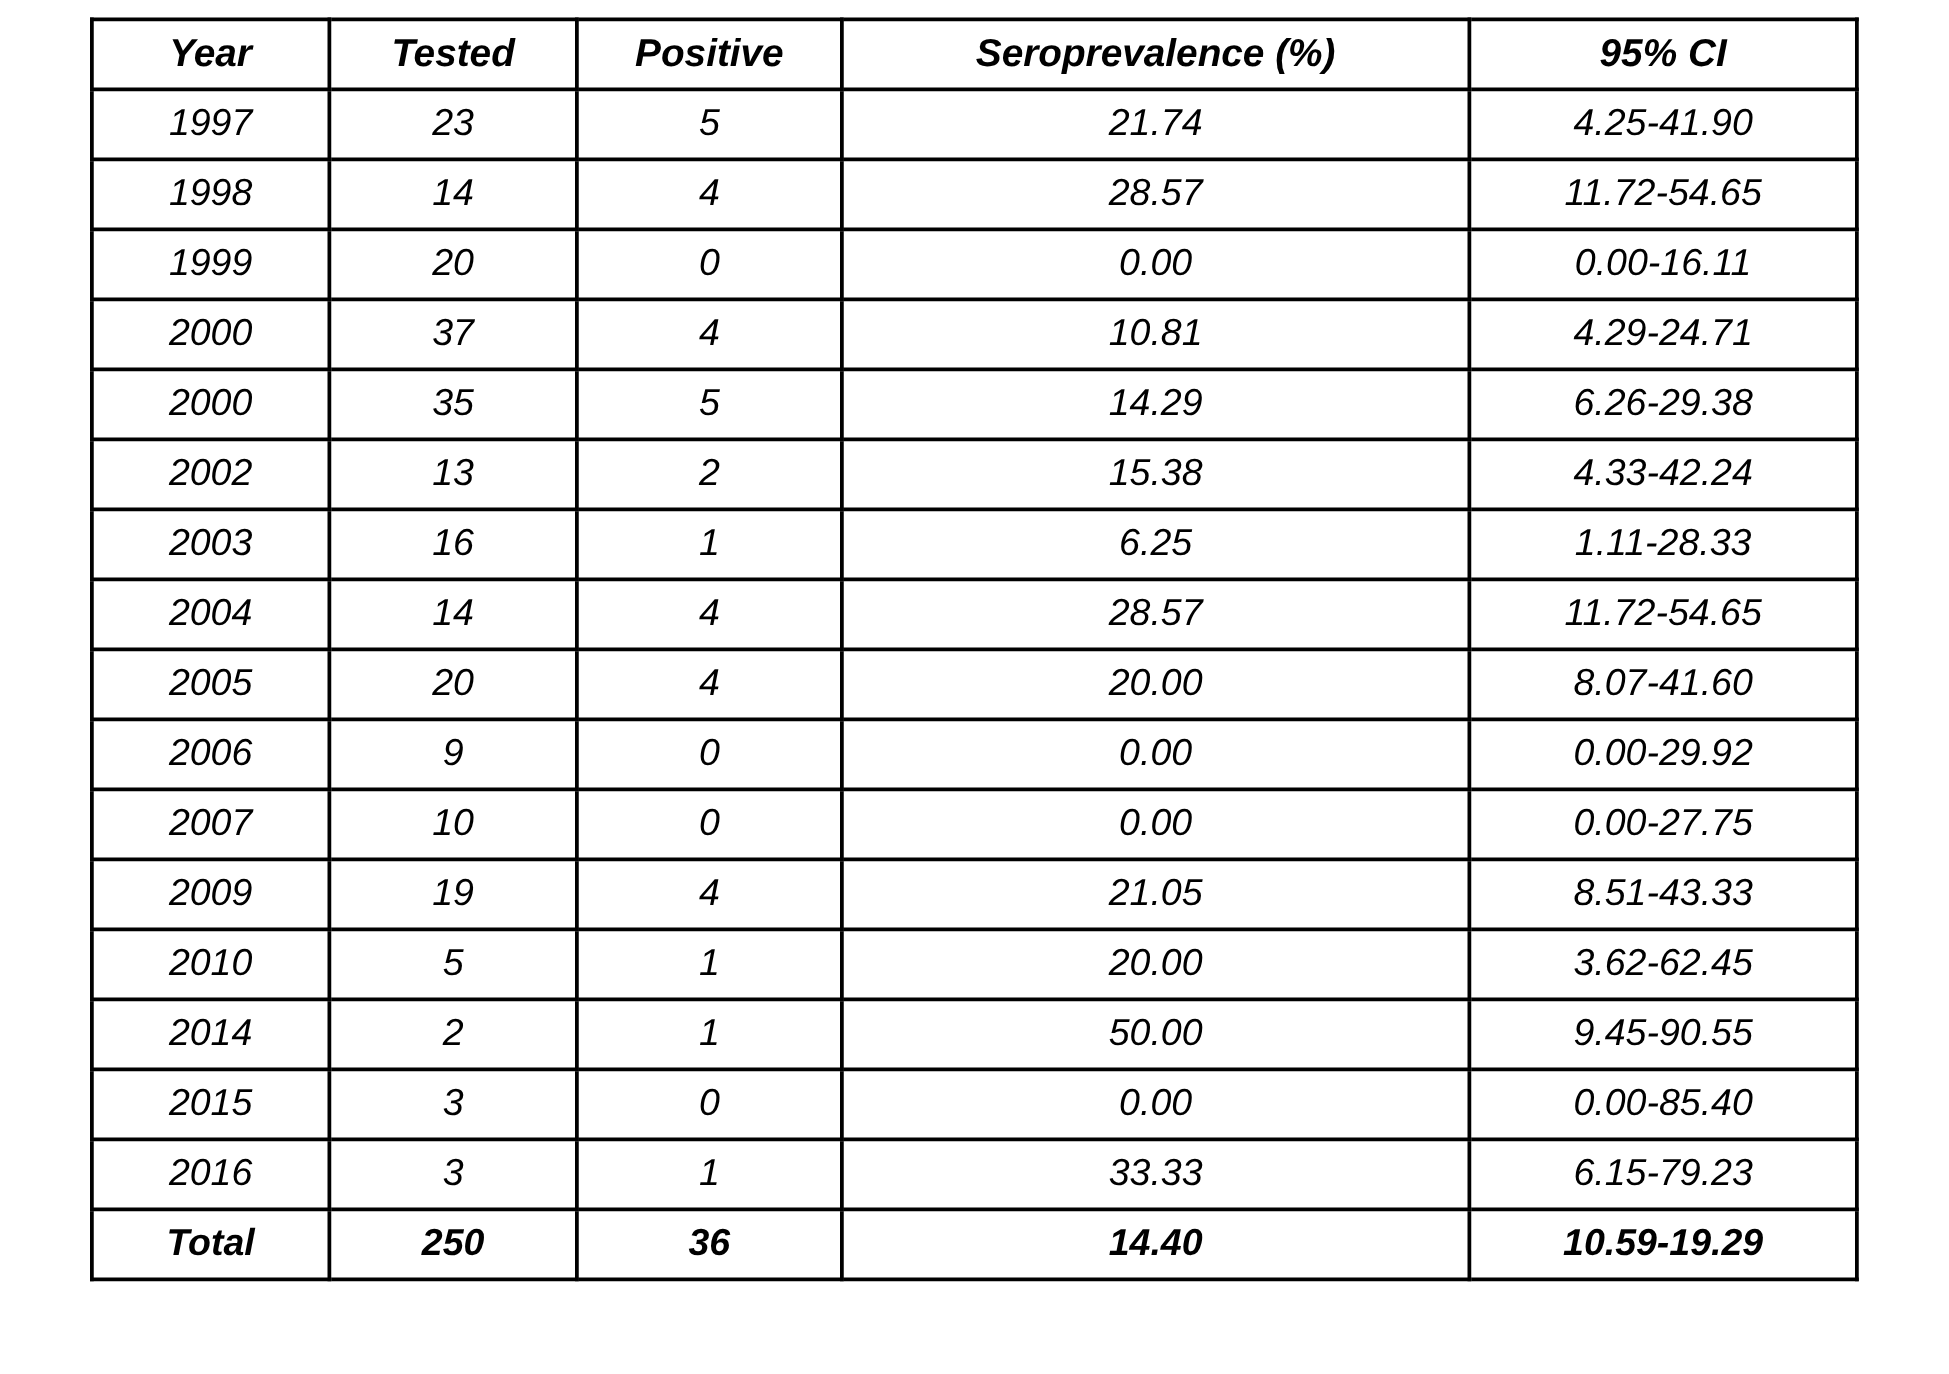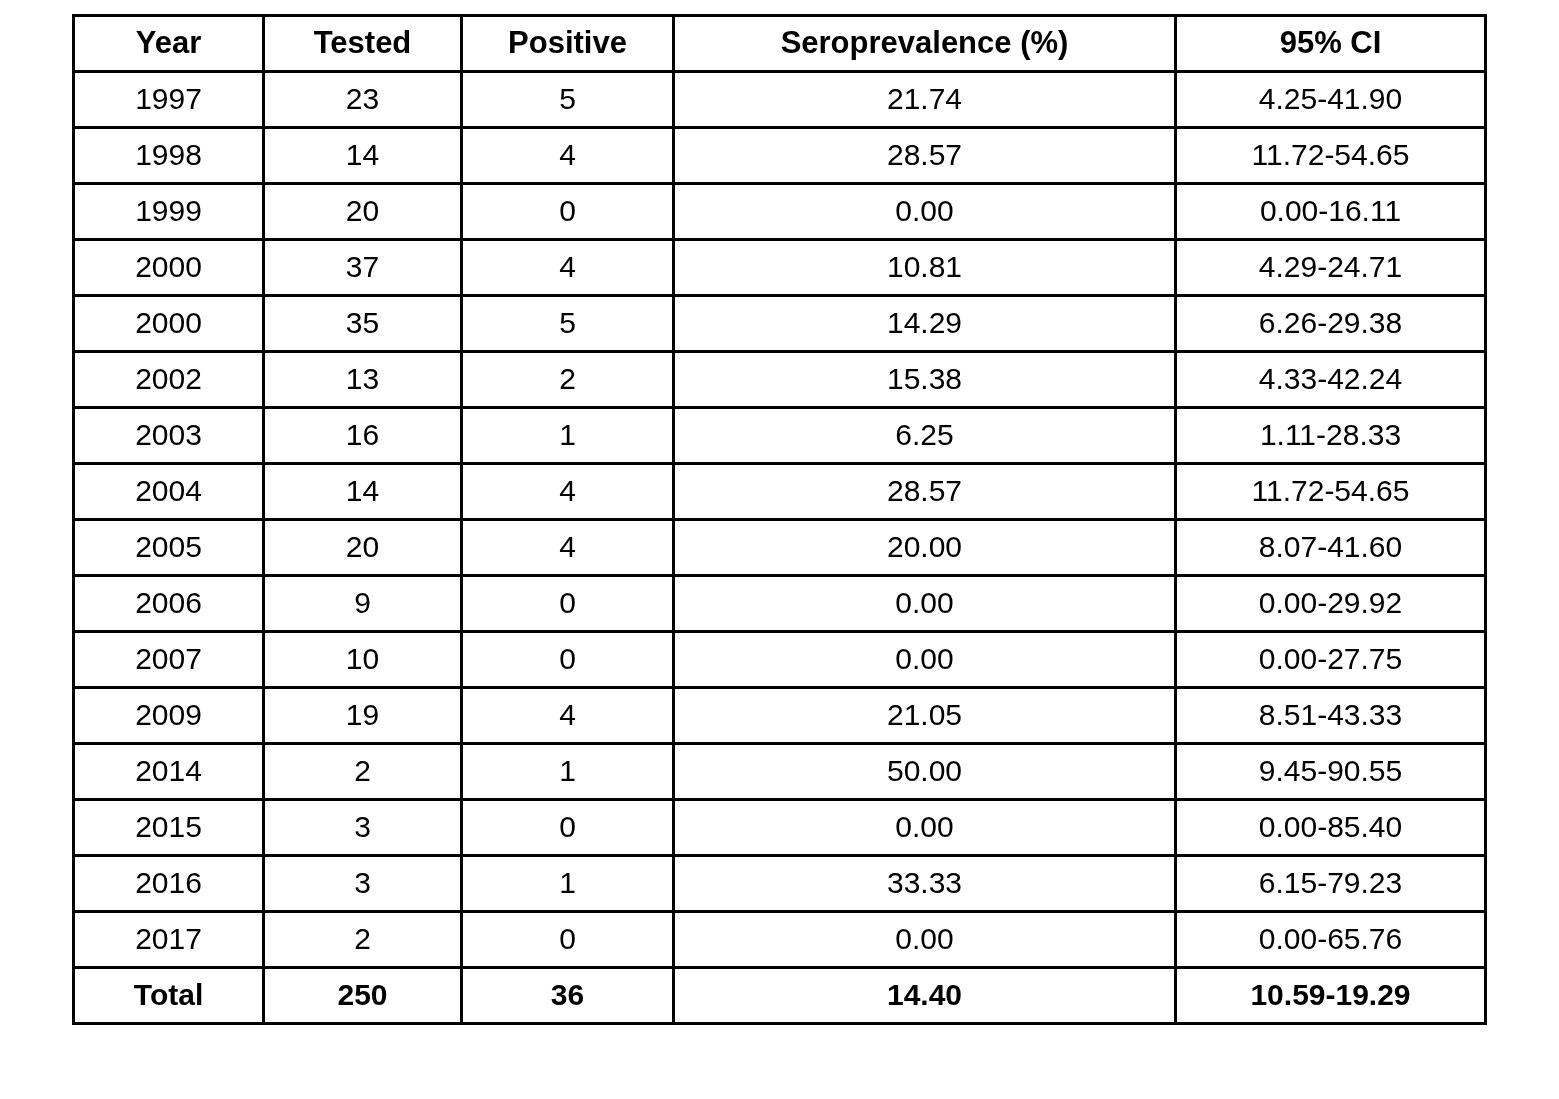--- a/index.html
+++ b/index.html
@@ -12,20 +12,21 @@
     height: 1099px;
     font-family: "Liberation Sans", sans-serif;
     color: #000000;
     overflow: hidden;
   }
   .page {
     position: relative;
     width: 1252px;
     height: 1099px;
     box-sizing: border-box;
+    font-style: italic;
   }
   table.seroprev {
     position: absolute;
     top: 14px;
     left: 72px;
     width: 1412px;
     border-collapse: collapse;
     table-layout: fixed;
     background: #ffffff;
   }
@@ -157,46 +158,46 @@
         <td>0.00-27.75</td>
       </tr>
       <tr>
         <td>2009</td>
         <td>19</td>
         <td>4</td>
         <td>21.05</td>
         <td>8.51-43.33</td>
       </tr>
       <tr>
+        <td>2010</td>
+        <td>5</td>
+        <td>1</td>
+        <td>20.00</td>
+        <td>3.62-62.45</td>
+      </tr>
+      <tr>
         <td>2014</td>
         <td>2</td>
         <td>1</td>
         <td>50.00</td>
         <td>9.45-90.55</td>
       </tr>
       <tr>
         <td>2015</td>
         <td>3</td>
         <td>0</td>
         <td>0.00</td>
         <td>0.00-85.40</td>
       </tr>
       <tr>
         <td>2016</td>
         <td>3</td>
         <td>1</td>
         <td>33.33</td>
         <td>6.15-79.23</td>
-      </tr>
-      <tr>
-        <td>2017</td>
-        <td>2</td>
-        <td>0</td>
-        <td>0.00</td>
-        <td>0.00-65.76</td>
       </tr>
       <tr class="total-row">
         <td>Total</td>
         <td>250</td>
         <td>36</td>
         <td>14.40</td>
         <td>10.59-19.29</td>
       </tr>
     </tbody>
   </table>

